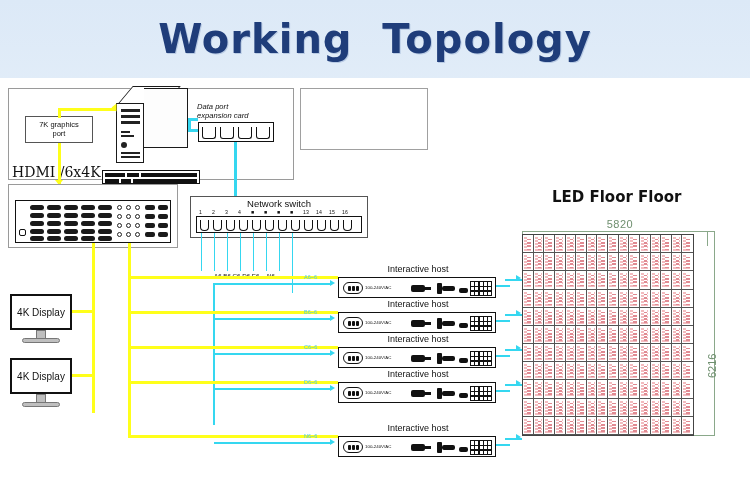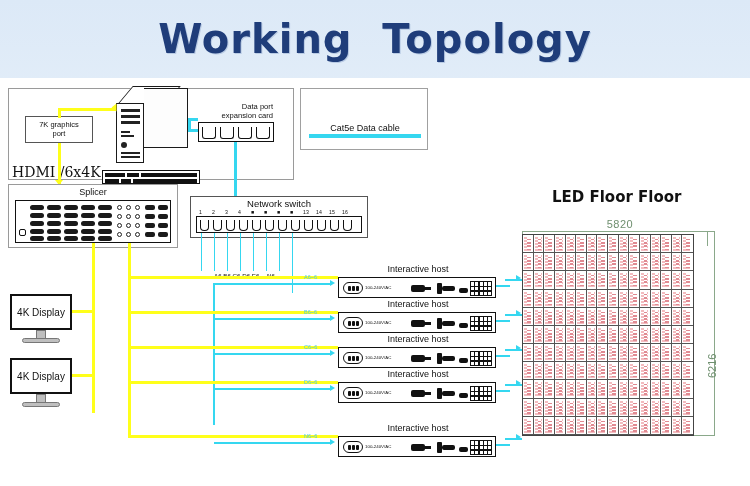--- a/index.html
+++ b/index.html
@@ -88,21 +88,21 @@
   #gfx-card {
     left: 25px; top: 38px; width: 68px; height: 27px;
     border: 1.3px solid #555; background:#fff;
     display:flex; flex-direction:column; align-items:center; justify-content:center;
     font-size: 7.5px; line-height: 1.15; color:#111; text-align:center;
   }
 
   
   #dp-card-lbl {
     left: 197px; top: 24px; width: 76px;
-    font-size: 7.6px; line-height: 1.25; text-align:right; color:#111;
+    font-size: 7.6px; line-height: 1.25; text-align:left; color:#111;font-style:italic;
   }
   #dp-card {
     left: 198px; top: 44px; width: 76px; height: 20px;
     border: 1.6px solid #111; background:#fff;
   }
   .rj45 {
     position:absolute; top:4px; width:14px; height:12px;
     border:1.3px solid #111; border-top:none; background:#fff;
     border-radius: 0 0 3px 3px;
   }
@@ -322,28 +322,23 @@
     <div class="wire-y abs" style="left:58px; top:65px; width:3px; height:41px;"></div>
     <div class="arrow-head-y abs" style="left:55px; top:102px;"></div>
 
     <div class="wire-c abs" style="left:188px; top:40px; width:10px; height:3px;"></div>
     <div class="wire-c abs" style="left:188px; top:40px; width:3px; height:14px;"></div>
     <div class="wire-c abs" style="left:188px; top:51px; width:10px; height:3px;"></div>
 
     <div class="wire-c abs" style="left:234px; top:64px; width:2.5px; height:74px;"></div>
 
     <div class="abs" id="legend">
-      <div class="legend-item" style="top:34px;">
-        <div class="legend-text">Cat5e Data cable</div>
-        <div class="legend-line" style="background:#35d7f0;"></div>
-      </div>
     </div>
 
     <div class="abs" id="splicer-group"></div>
-    <div class="abs dtxt" id="splicer-lbl">Splicer</div>
     <div class="abs" id="splicer-box">
 
       <div class="sp-port" style="left:14px; top:4px;  width:14px; height:5px;"></div>
       <div class="sp-port" style="left:31px; top:4px;  width:14px; height:5px;"></div>
       <div class="sp-port" style="left:48px; top:4px;  width:14px; height:5px;"></div>
       <div class="sp-port" style="left:65px; top:4px;  width:14px; height:5px;"></div>
       <div class="sp-port" style="left:82px; top:4px;  width:14px; height:5px;"></div>
       <div class="sp-port" style="left:14px; top:12px; width:14px; height:5px;"></div>
       <div class="sp-port" style="left:31px; top:12px; width:14px; height:5px;"></div>
       <div class="sp-port" style="left:48px; top:12px; width:14px; height:5px;"></div>

